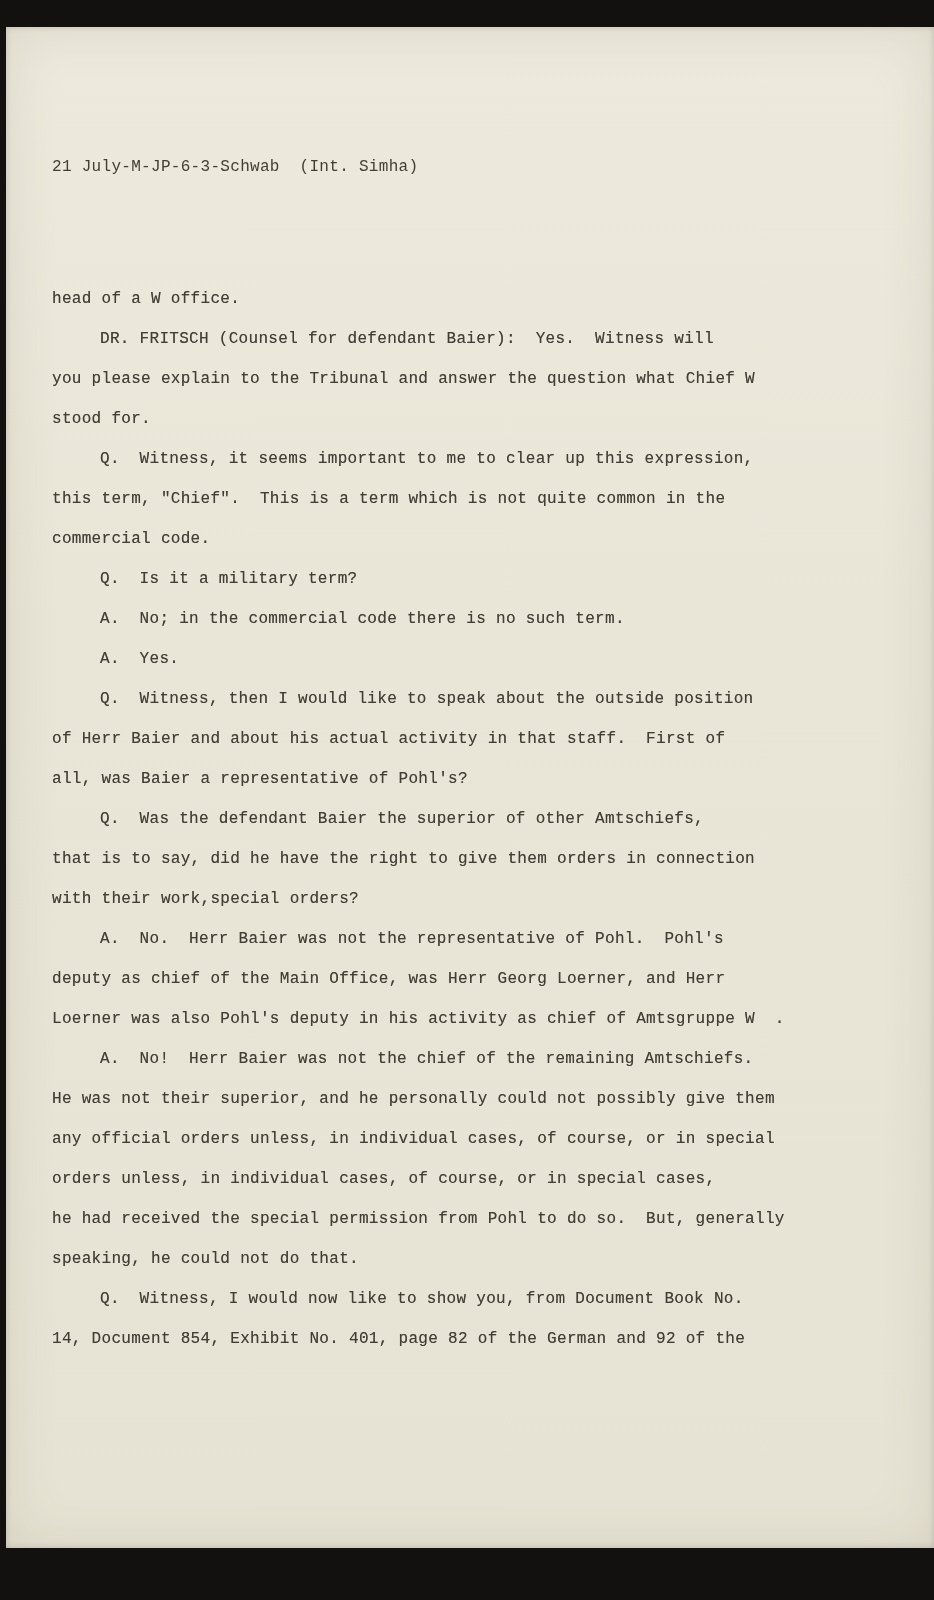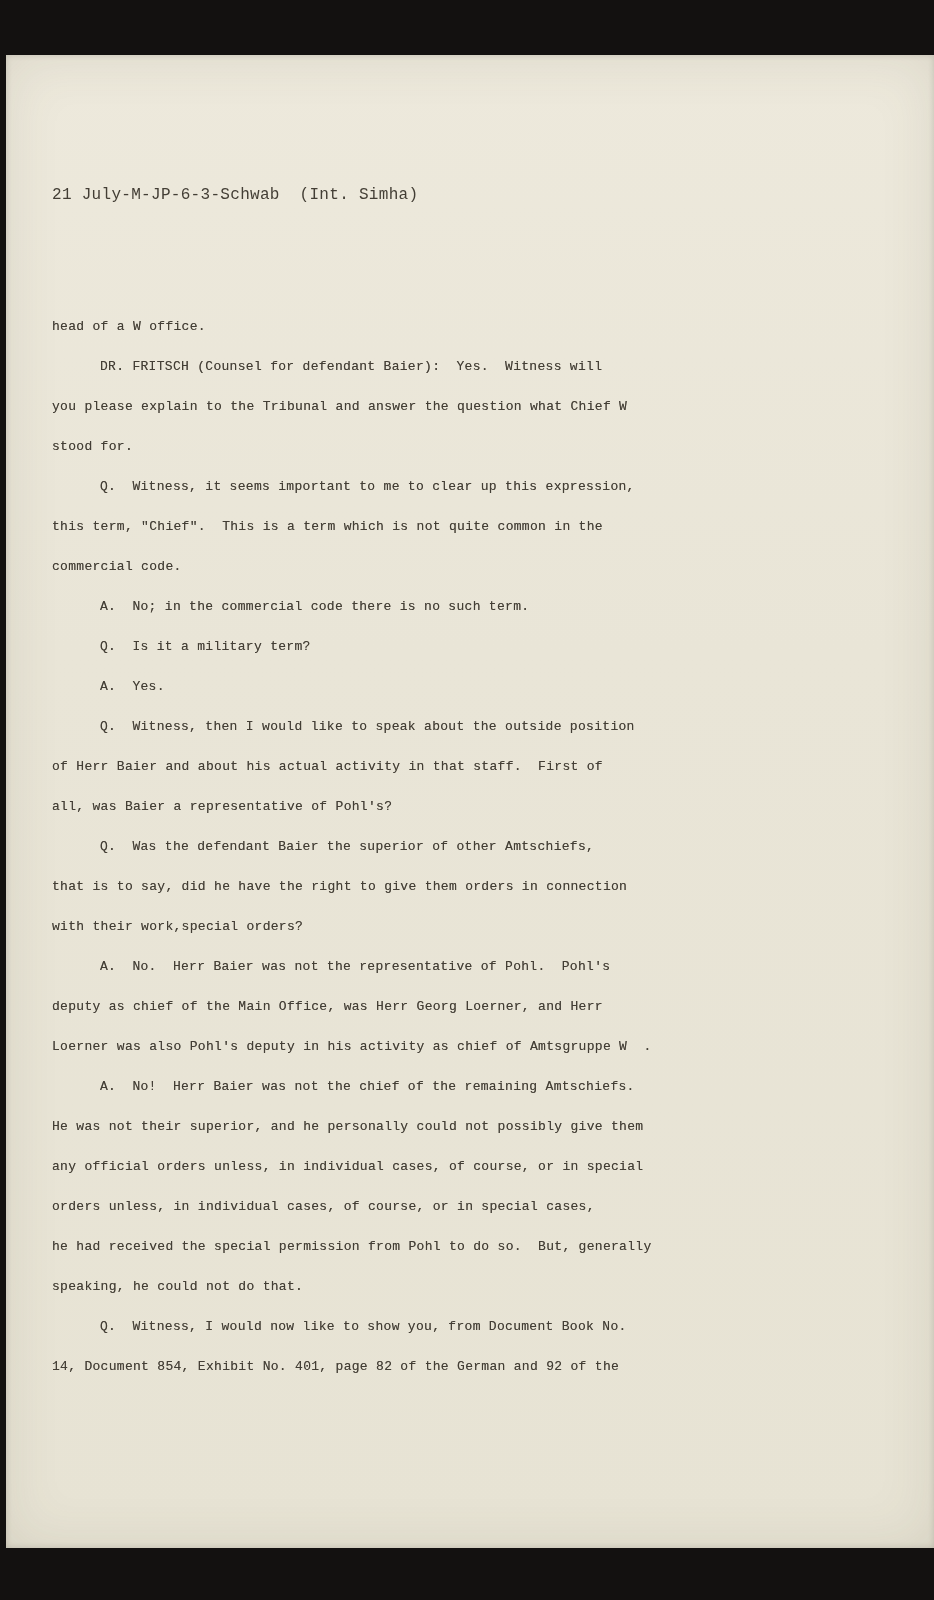--- a/index.html
+++ b/index.html
@@ -17,34 +17,33 @@
   }
   .paper {
     position: absolute;
     left: 6px;
     right: 0;
     top: 27px;
     bottom: 52px;
     background: linear-gradient(180deg, #ede9dc 0%, #e9e5d7 40%, #e7e3d4 100%);
     box-shadow: inset 0 0 55px rgba(90,80,60,0.12), inset 0 0 6px rgba(0,0,0,0.15);
     color: #433e35;
-    margin-top: 28px;
   }
   .content {
     padding: 80px 40px 0 46px;
   }
   .header-block {
     font-size: 16px;
     line-height: 24px;
     letter-spacing: 0.3px;
     white-space: pre-wrap;
   }
   .body-block {
     margin-top: 52px;
-    font-size: 13px;
+    font-size: 16px;
   }
   .para {
     margin: 0;
     line-height: 40px;
     letter-spacing: 0.3px;
     white-space: pre-wrap;
     text-shadow: 0 0 0.6px rgba(60,55,45,0.55);
   }
   .para.indent {
     text-indent: 48px;
@@ -62,22 +61,22 @@
       </div>
 
       <div class="body-block">
         <p class="para">head of a W office.</p>
         <p class="para indent">DR. FRITSCH (Counsel for defendant Baier):  Yes.  Witness will
 you please explain to the Tribunal and answer the question what Chief W
 stood for.</p>
         <p class="para indent">Q.  Witness, it seems important to me to clear up this expression,
 this term, "Chief".  This is a term which is not quite common in the
 commercial code.</p>
+        <p class="para indent">Q.  Is it a military term?</p>
         <p class="para indent">A.  No; in the commercial code there is no such term.</p>
-        <p class="para indent">Q.  Is it a military term?</p>
         <p class="para indent">A.  Yes.</p>
         <p class="para indent">Q.  Witness, then I would like to speak about the outside position
 of Herr Baier and about his actual activity in that staff.  First of
 all, was Baier a representative of Pohl's?</p>
         <p class="para indent">Q.  Was the defendant Baier the superior of other Amtschiefs,
 that is to say, did he have the right to give them orders in connection
 with their work,special orders?</p>
         <p class="para indent">A.  No.  Herr Baier was not the representative of Pohl.  Pohl's
 deputy as chief of the Main Office, was Herr Georg Loerner, and Herr
 Loerner was also Pohl's deputy in his activity as chief of Amtsgruppe W  .</p>

